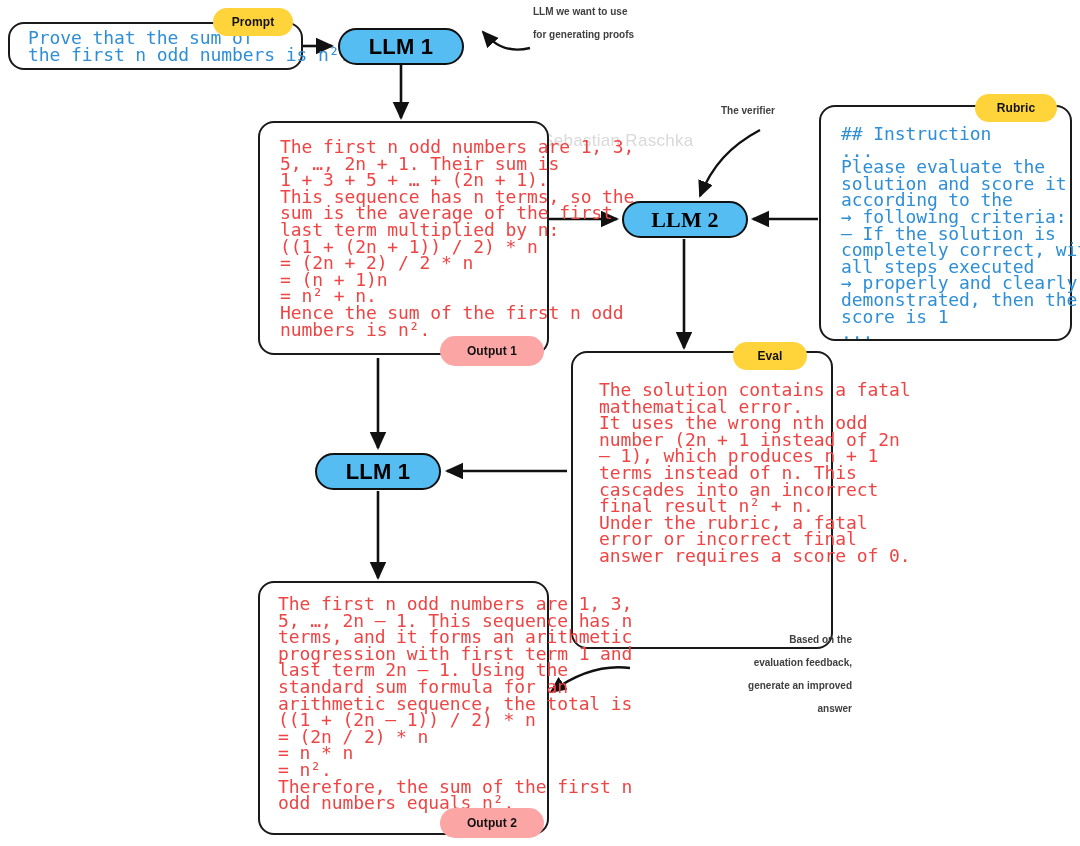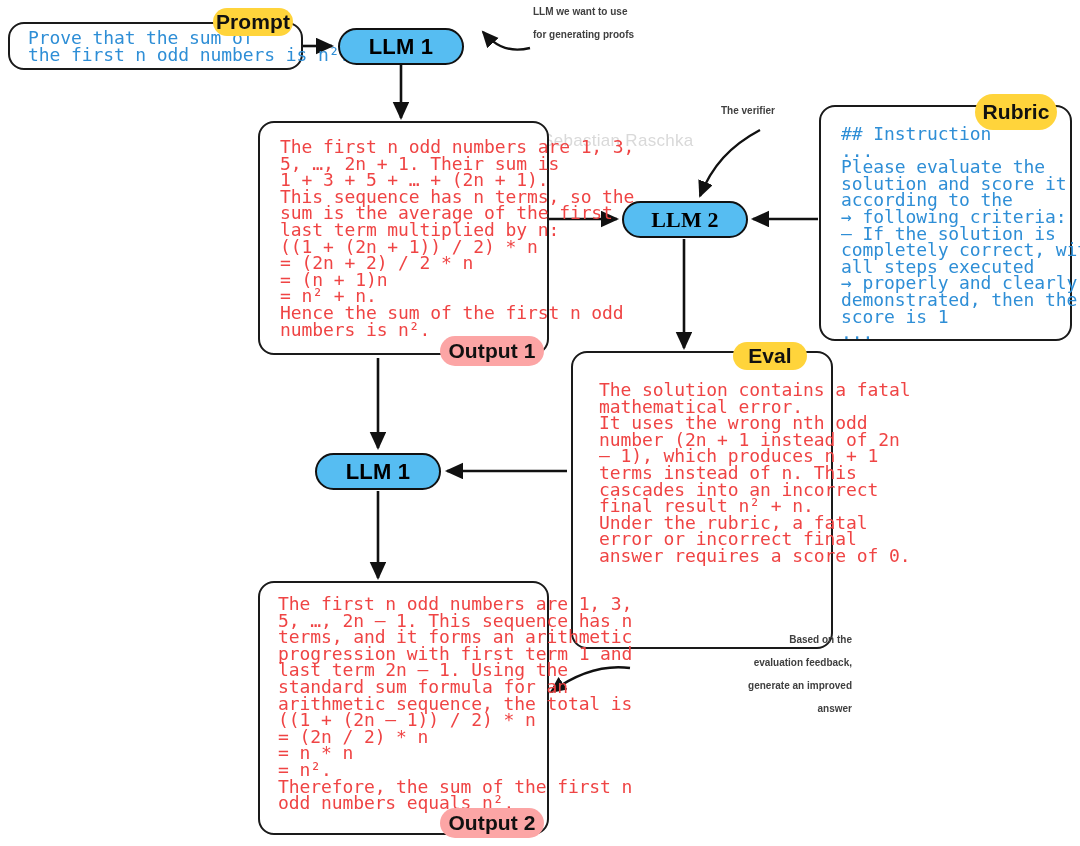--- a/index.html
+++ b/index.html
@@ -64,21 +64,21 @@
   
   .badge {
     position: absolute;
     box-sizing: border-box;
     display: flex;
     align-items: center;
     justify-content: center;
     border-radius: 999px;
     font-family: "Liberation Sans", sans-serif;
     font-weight: bold;
-    font-size: 21px;
+    font-size: 12px;
     color: #111111;
     letter-spacing: 0.1px;
   }
   .badge-yellow { background: #ffd43b; }
   .badge-green  { background: #fca5a5; }
 
   
   .annot {
     position: absolute;
     font-family: Liberation Sans, sans-serif;
@@ -195,21 +195,21 @@
 according to the
 → following criteria:
 – If the solution is
 completely correct, with
 all steps executed
 → properly and clearly
 demonstrated, then the
 score is 1
 ...</div>
   </div>
-  <div class="badge badge-yellow" style="left:975px; top:94px; width:82px; height:36px;">Rubric</div>
+  <div class="badge badge-yellow" style="left:975px; top:94px; width:82px; height:28px;">Rubric</div>
 
   <div class="box" style="left:571px; top:351px; width:262px; height:298px;">
     <div class="box-text txt-red" style="left:19px; top:29px;">The solution contains a fatal
 mathematical error.
 It uses the wrong nth odd
 number (2n + 1 instead of 2n
 – 1), which produces n + 1
 terms instead of n. This
 cascades into an incorrect
 final result n² + n.

